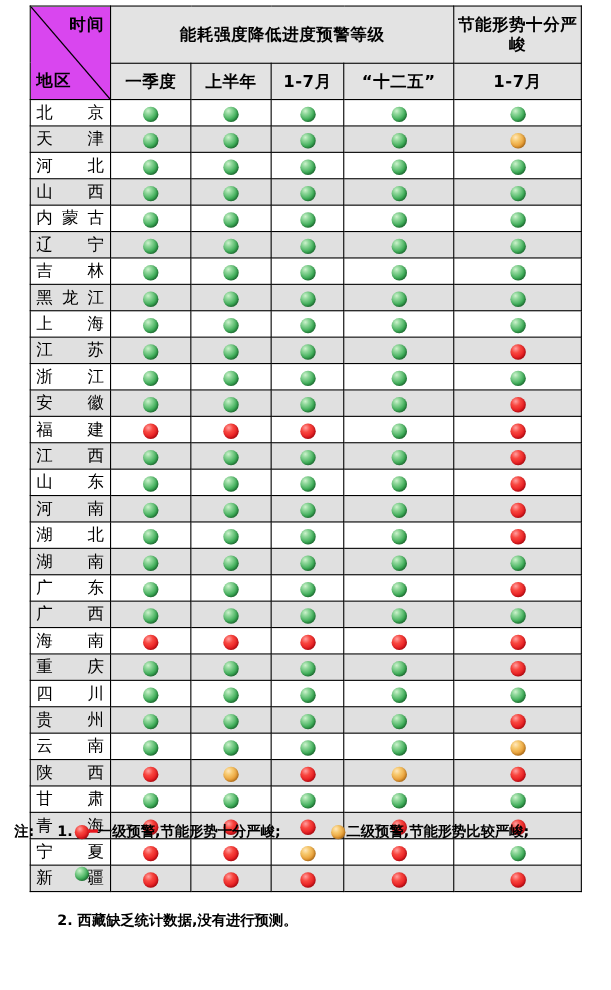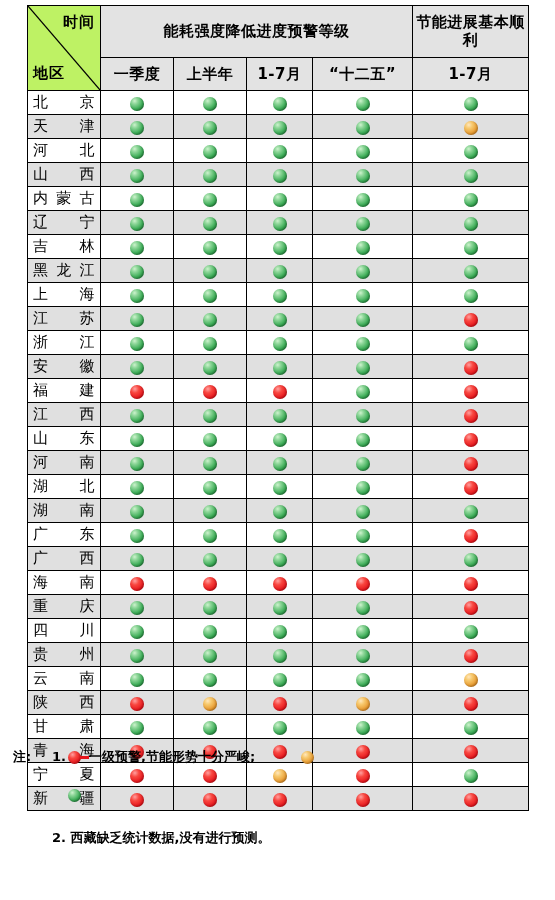--- a/index.html
+++ b/index.html
@@ -56,21 +56,21 @@
     line-height: 1.25;
     letter-spacing: 0.5px;
   }
   .hdr-group { height: 44px; }
   .hdr-sub   { height: 28px; }
 
   
   .corner {
     position: relative;
     height: 84px;
-    background: #bef264;
+    background: #d946ef;
     padding: 0 !important;
   }
   .corner .diag {
     position: absolute;
     left: 0; top: 0;
     width: 100%; height: 100%;
     pointer-events: none;
   }
   .corner .lbl-time {
     position: absolute;
@@ -221,21 +221,21 @@
       <thead>
         <tr class="hdr-group">
           <td class="corner" rowspan="2">
             <svg class="diag" viewBox="0 0 73 84" preserveAspectRatio="none">
               <line x1="0" y1="0" x2="73" y2="84" stroke="#000000" stroke-width="1.2"></line>
             </svg>
             <span class="lbl-time">时间</span>
             <span class="lbl-region">地区</span>
           </td>
           <td colspan="4">能耗强度降低进度预警等级</td>
-          <td rowspan="1">节能进展基本顺利</td>
+          <td rowspan="1">节能形势十分严峻</td>
         </tr>
         <tr class="hdr-sub">
           <td>一季度</td>
           <td>上半年</td>
           <td>1-7月</td>
           <td>“十二五”</td>
           <td>1-7月</td>
         </tr>
       </thead>
       <tbody id="table-body">
@@ -487,21 +487,21 @@
 
     <div class="note-row">
       <span class="note-label">注:</span>
       <span class="note-num">1.</span>
 
       <div class="legend-line-1">
         <span class="legend-a lg-item">
           <span class="dot red sm"></span><span class="lg-dash"></span><span class="note-text">一级预警,节能形势十分严峻;</span>
         </span>
         <span class="legend-b lg-item">
-          <span class="dot orange sm"></span>
+          <span class="dot orange sm"></span><span class="note-text">二级预警,节能形势比较严峻;</span>
         </span>
       </div>
 
       <div class="legend-line-2 lg-item">
         <span class="dot green sm"></span>
       </div>
 
       <div class="note2">
         <span class="note-text">2.</span>
         <span class="note-text">西藏缺乏统计数据,没有进行预测。</span>

